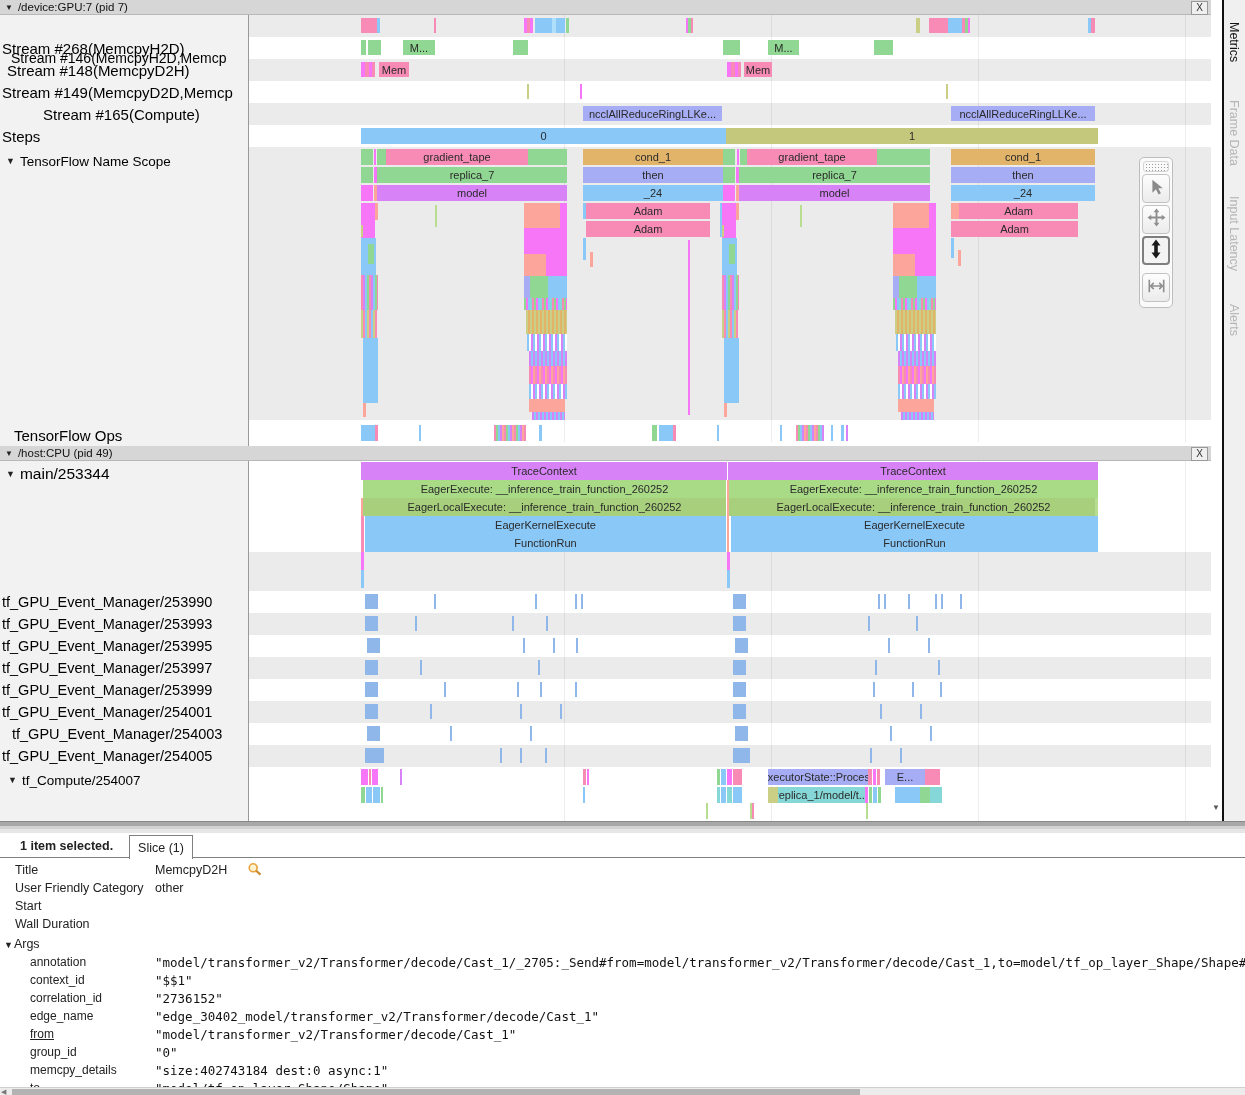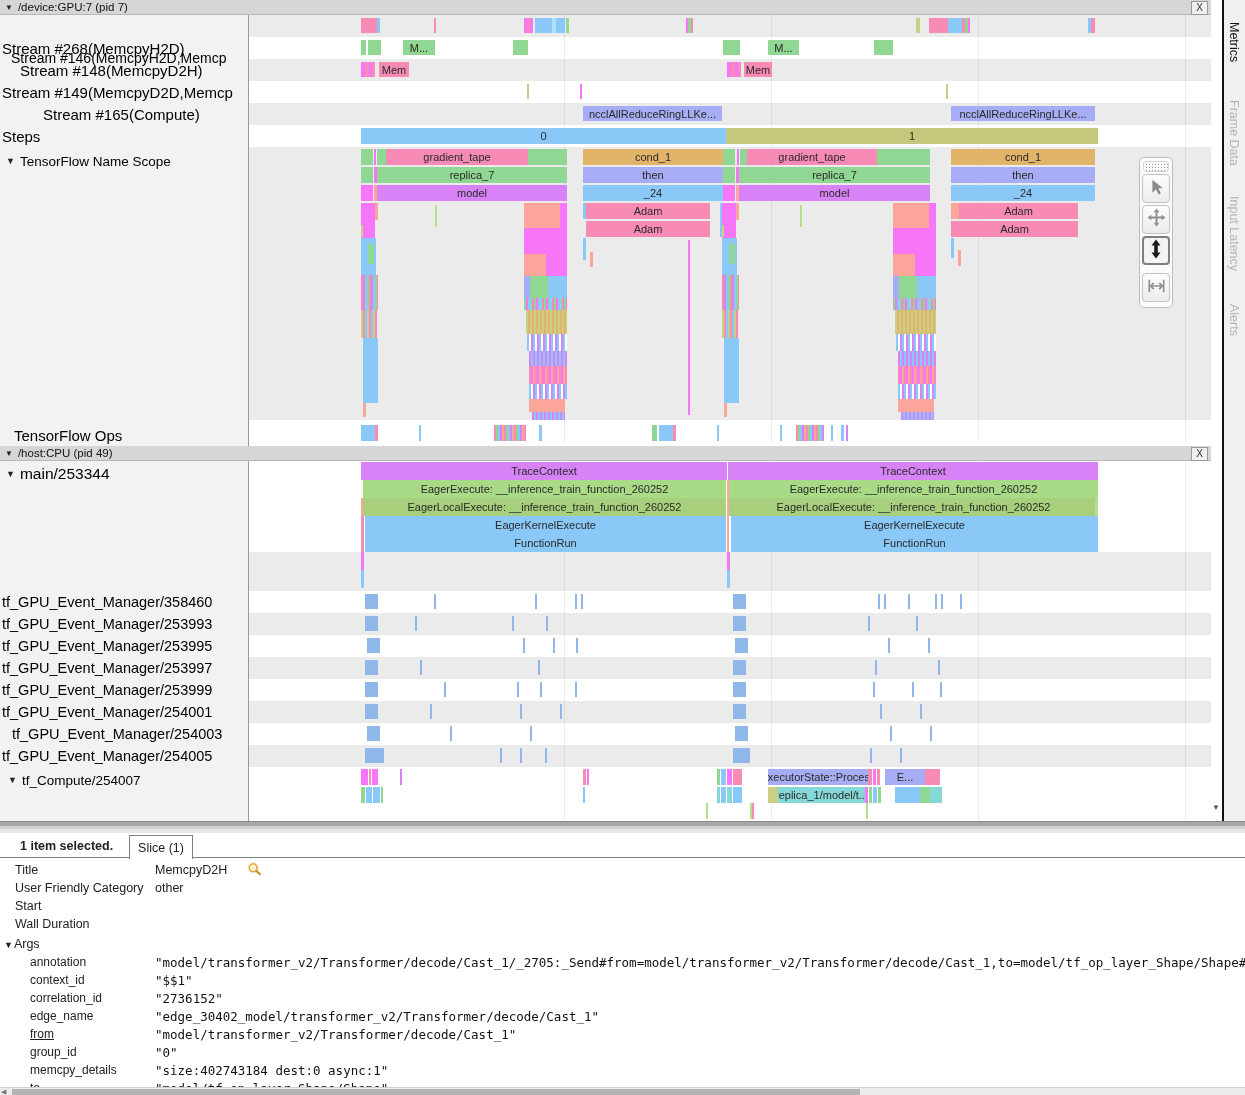--- a/index.html
+++ b/index.html
@@ -381,21 +381,21 @@
     <span class="close-btn">X</span>
   </div>
 
   <div id="labels-layer">
       <div class="row-label" style="top: 15px; padding-left: 11px; font-size: 14px; margin-top: 32px;">
         <span>Stream #146(MemcpyH2D,Memcp</span>
       </div>
       <div class="row-label" style="top: 37px; padding-left: 2px; font-size: 15px;">
         <span>Stream #268(MemcpyH2D)</span>
       </div>
-      <div class="row-label" style="top: 59px; padding-left: 20px; font-size: 15px;">
+      <div class="row-label" style="top: 59px; padding-left: 7px; font-size: 15px;">
         <span>Stream #148(MemcpyD2H)</span>
       </div>
       <div class="row-label" style="top: 81px; padding-left: 2px; font-size: 15px;">
         <span>Stream #149(MemcpyD2D,Memcp</span>
       </div>
       <div class="row-label" style="top: 103px; padding-left: 2px; font-size: 15px; margin-left: 41px;">
         <span>Stream #165(Compute)</span>
       </div>
       <div class="row-label" style="top: 125px; padding-left: 2px; font-size: 15px;">
         <span>Steps</span>
@@ -405,21 +405,21 @@
         <span>TensorFlow Name Scope</span>
       </div>
       <div class="row-label" style="top: 424px; padding-left: 14px; font-size: 15px;">
         <span>TensorFlow Ops</span>
       </div>
       <div class="row-label" style="top: 463px; padding-left: 6px; font-size: 15.5px;">
         <span class="tri">▼</span>
         <span>main/253344</span>
       </div>
       <div class="row-label" style="top: 591px; padding-left: 2px; font-size: 14.5px;">
-        <span>tf_GPU_Event_Manager/358460</span>
+        <span>tf_GPU_Event_Manager/253990</span>
       </div>
       <div class="row-label" style="top: 613px; padding-left: 2px; font-size: 14.5px;">
         <span>tf_GPU_Event_Manager/253993</span>
       </div>
       <div class="row-label" style="top: 635px; padding-left: 2px; font-size: 14.5px;">
         <span>tf_GPU_Event_Manager/253995</span>
       </div>
       <div class="row-label" style="top: 657px; padding-left: 2px; font-size: 14.5px;">
         <span>tf_GPU_Event_Manager/253997</span>
       </div>

